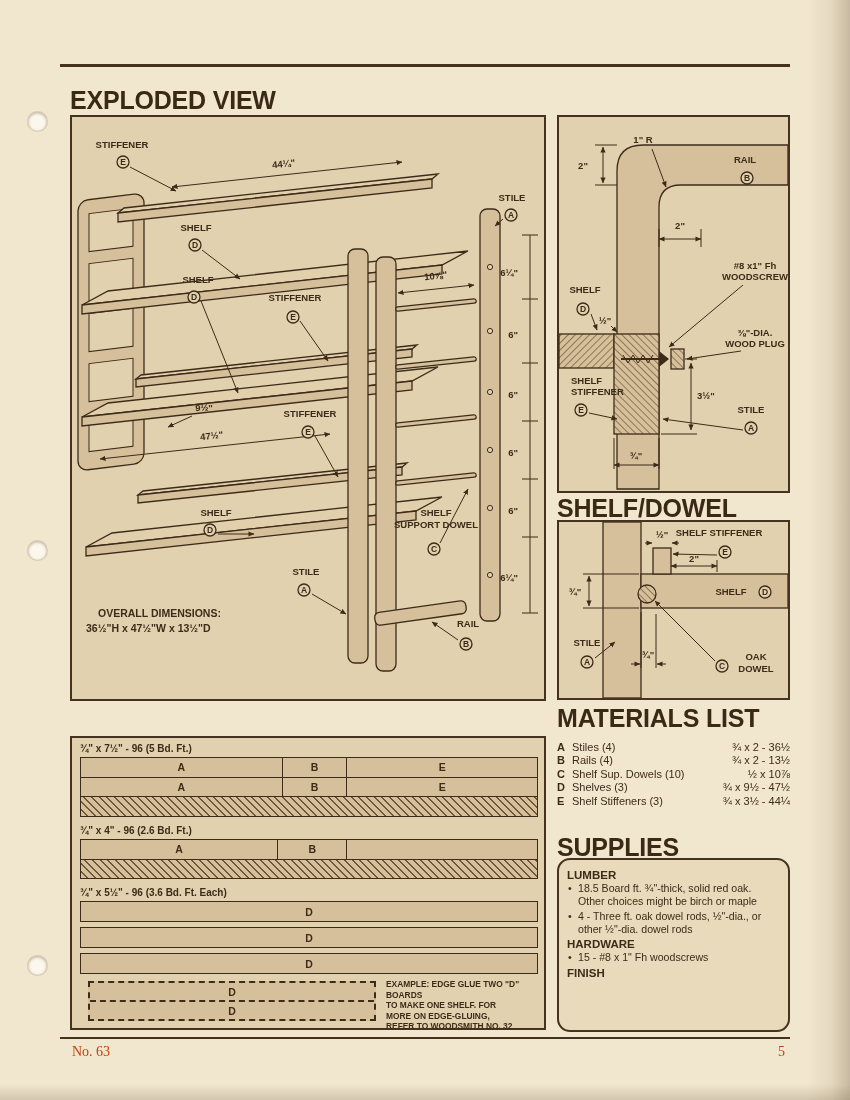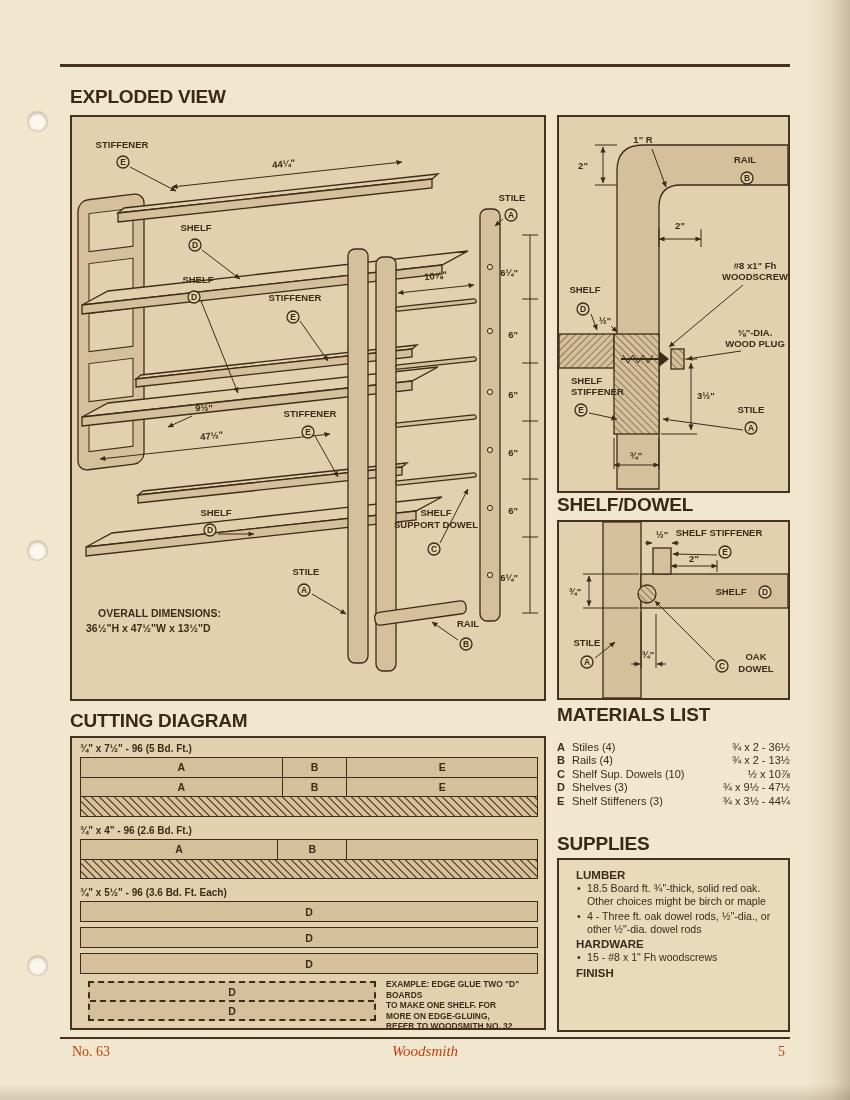--- a/index.html
+++ b/index.html
@@ -5,21 +5,21 @@
   html,body{margin:0;padding:0;background:#f1e6ce;}
   .page{position:relative;width:850px;height:1100px;background:#f1e6ce;overflow:hidden;
         font-family:"Liberation Sans",sans-serif;color:#3d2b19;}
   .edge-right{position:absolute;right:0;top:0;width:42px;height:100%;
         background:linear-gradient(to right,rgba(120,95,60,0) 0%,rgba(120,95,60,.10) 55%,rgba(90,70,45,.28) 100%);}
   .edge-bottom{position:absolute;left:0;bottom:0;width:100%;height:16px;
         background:linear-gradient(to bottom,rgba(120,95,60,0),rgba(90,70,45,.20));}
   .hole{position:absolute;left:28px;width:19px;height:19px;border-radius:50%;background:#fbf7ec;
         box-shadow:inset 0 1px 3px rgba(90,70,40,.4),0 0 0 1px rgba(160,140,100,.3);}
   .rule{position:absolute;background:#46331f;}
-  .sec-h{position:absolute;margin:0;font-size:19px;font-weight:bold;letter-spacing:-.2px;color:#3a2915;}
+  .sec-h{position:absolute;margin:0;font-size:25px;font-weight:bold;letter-spacing:-.2px;color:#3a2915;}
   .panel{position:absolute;background:#e2d1af;border:2px solid #46331f;box-sizing:border-box;}
   .draw{position:absolute;left:0;top:0;width:100%;height:100%;}
 
   
   .t{font:bold 9.5px "Liberation Sans",sans-serif;fill:#3d2b19;}
   .t2{font:bold 10.5px "Liberation Sans",sans-serif;fill:#3d2b19;}
   .tc{text-anchor:middle;}
   .bt{font:bold 8.5px "Liberation Sans",sans-serif;text-anchor:middle;fill:#3d2b19;}
   .bc{fill:#e2d1af;stroke:#3d2b19;stroke-width:1.3;}
   .dim{stroke:#3d2b19;stroke-width:1;fill:none;}
@@ -47,21 +47,21 @@
   .exrow{flex:1;display:flex;align-items:center;justify-content:center;font-weight:bold;font-size:10.5px;}
   .exdiv{border-top:2px dashed #3d2b19;}
   .exnote{position:absolute;font-weight:bold;font-size:8.4px;line-height:10.5px;}
 
   
   .matlist{position:absolute;}
   .mat-row{display:flex;font-size:11px;line-height:13.4px;}
   .mat-key{width:15px;font-weight:bold;}
   .mat-name{flex:1;}
   
-  .supplies{background:#e8dabb;padding:7px 17px;}
+  .supplies{background:#e8dabb;padding:7px 8px;border-radius:13px;}
   .sup-h{font-weight:bold;font-size:11.5px;margin:2px 0 1px;}
   .sup-item{position:relative;padding-left:11px;font-size:10.6px;line-height:12.6px;margin-bottom:3px;}
   .sup-item::before{content:"\2022";position:absolute;left:1px;}
   
   .foot{position:absolute;font-family:"Liberation Serif",serif;font-size:14px;color:#c2410c;}
 </style>
 </head>
 <body>
 
 <svg width="0" height="0" style="position:absolute" aria-hidden="true">
@@ -398,21 +398,20 @@
         <line class="dim arr1" x1="156" y1="139" x2="96" y2="79"></line>
       </g>
       <g>
         <text class="t tc" x="172" y="73">SHELF</text>
         <circle class="bc" cx="206" cy="70" r="6"></circle>
           <text class="bt" x="206" y="73">D</text>
       </g>
     </svg>
   </div>
 
-  <h2 class="sec-h" style="left:70px;top:710px">CUTTING DIAGRAM</h2>
   <div class="panel" style="left:70px;top:736px;width:476px;height:294px">
     <div class="cutlbl" style="left:8px;top:5px">¾" x 7½" - 96 (5 Bd. Ft.)</div>
     <div class="board" style="left:8px;top:19px;width:458px;height:60px">
       <div class="brow">
         <div class="bcell" style="width:44%">A</div>
         <div class="bcell bl" style="width:14%">B</div>
         <div class="bcell bl" style="flex:1">E</div>
       </div>
       <div class="brow btop">
         <div class="bcell" style="width:44%">A</div>
@@ -495,18 +494,17 @@
     <div class="sup-h">LUMBER</div>
     <div class="sup-item">18.5 Board ft. ¾"-thick, solid red oak. Other choices might be birch or maple</div>
     <div class="sup-item">4 - Three ft. oak dowel rods, ½"-dia., or other ½"-dia. dowel rods</div>
     <div class="sup-h">HARDWARE</div>
     <div class="sup-item">15 - #8 x 1" Fh woodscrews</div>
     <div class="sup-h">FINISH</div>
   </div>
 
   <div class="rule" style="left:60px;top:1037px;width:730px;height:1.5px"></div>
   <div class="foot" style="left:72px;top:1044px">No. 63</div>
-  <div class="foot" style="left:0;top:1043px;width:850px;text-align:center;font-style:italic;font-size:15px">Woodsmith</div>
   <div class="foot" style="left:778px;top:1044px">5</div>
 
   <div class="edge-right"></div>
   <div class="edge-bottom"></div>
 </div>
 
 </body></html>

